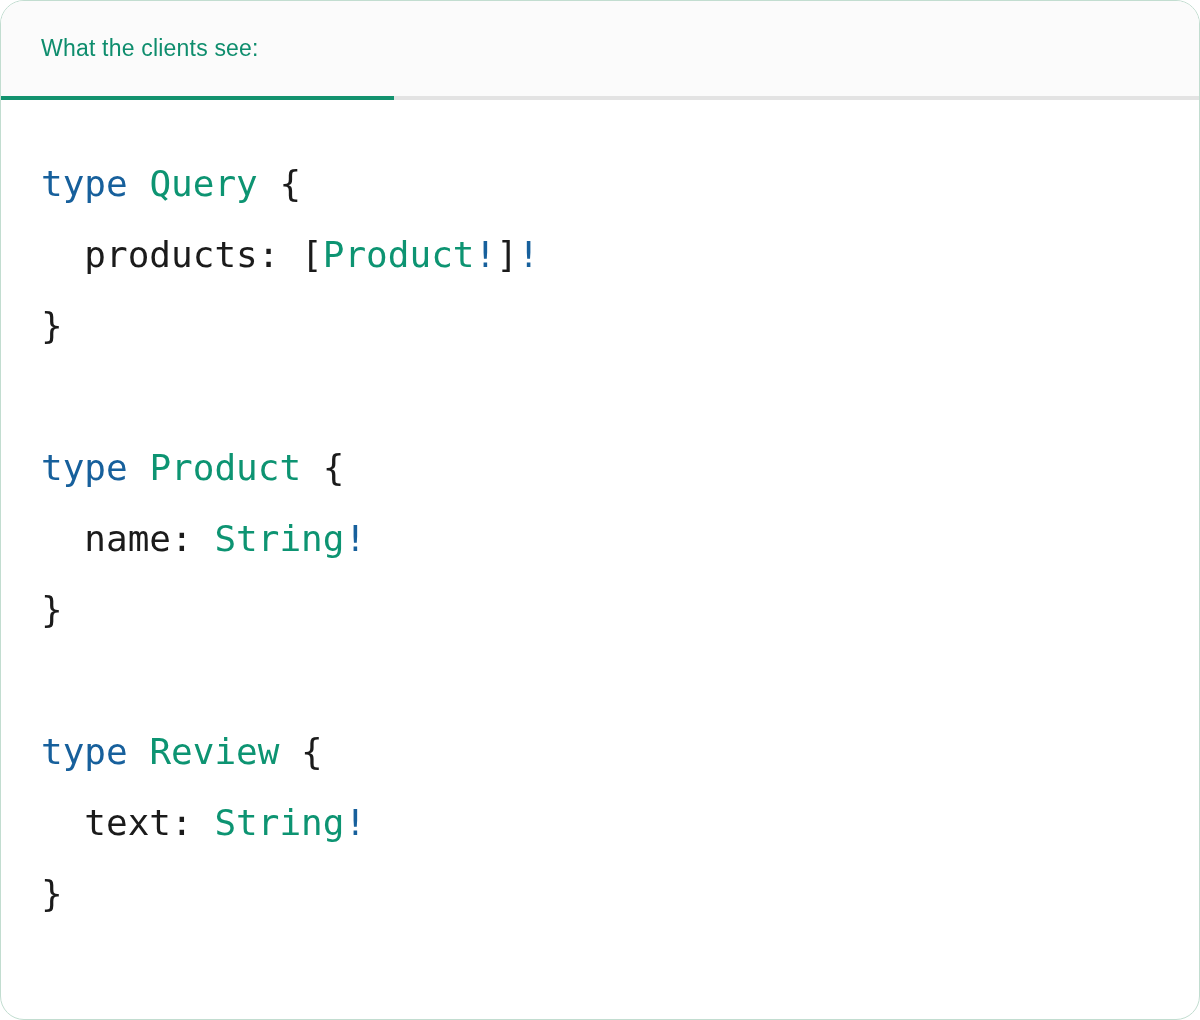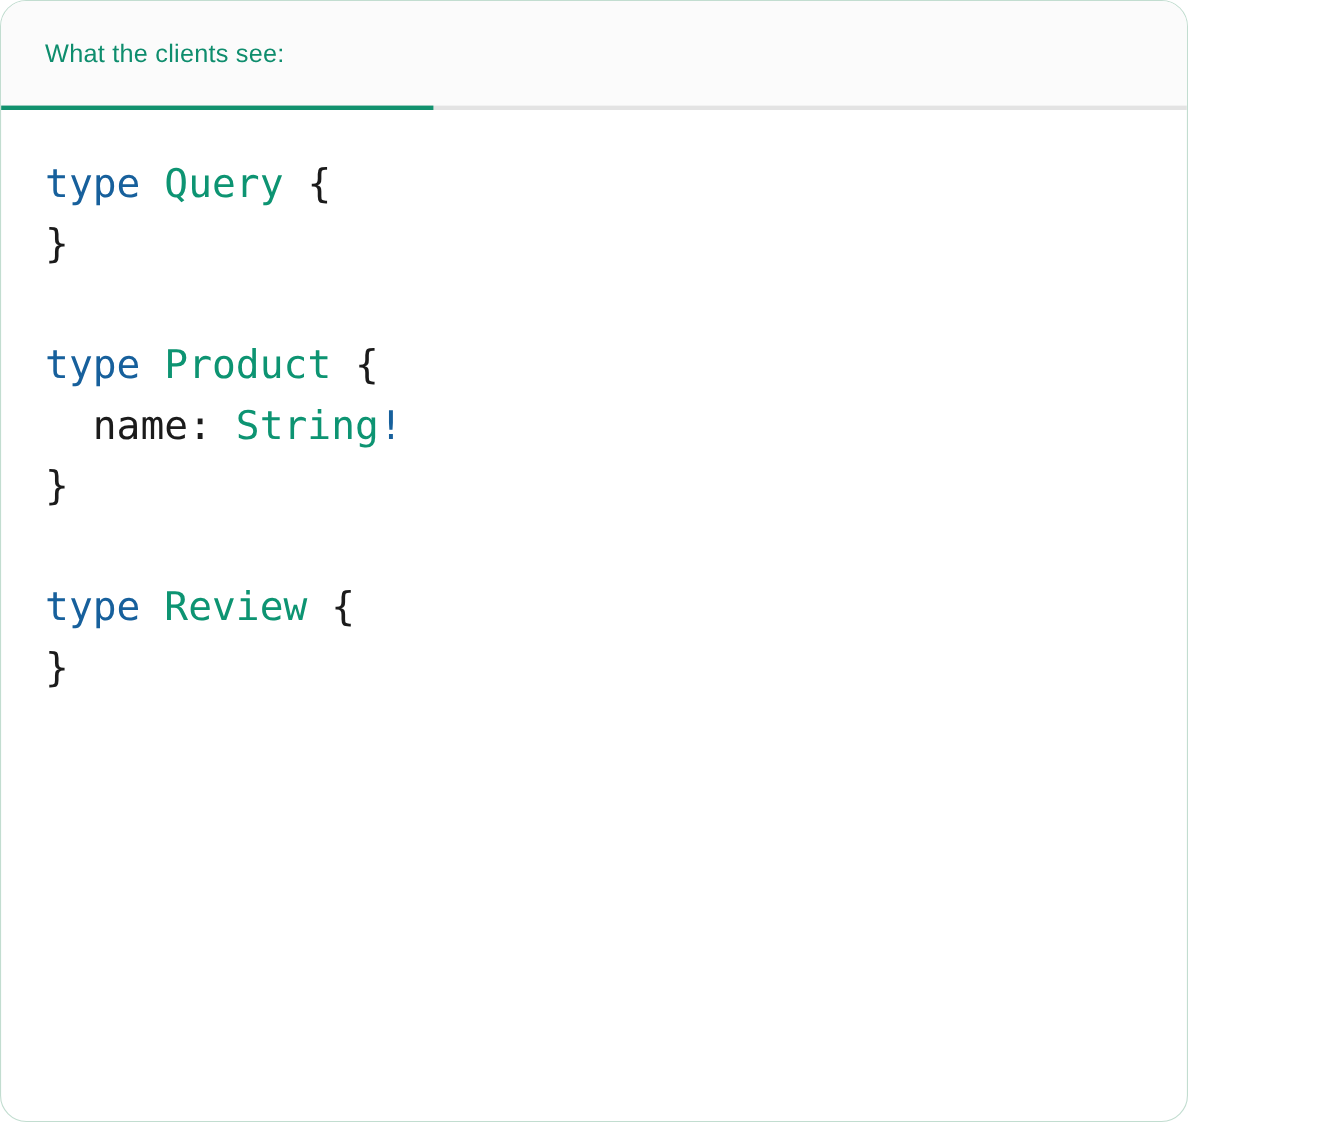--- a/index.html
+++ b/index.html
@@ -15,21 +15,21 @@
   }
   * { margin: 0; padding: 0; box-sizing: border-box; }
   html, body {
     width: 1200px;
     height: 1020px;
     background: #ffffff;
     font-family: "Liberation Sans", sans-serif;
   }
   .card {
     position: relative;
-    width: 1080px;
+    width: 1200px;
     height: 1020px;
     background: #ffffff;
     border: 1px solid var(--card-border);
     border-radius: 24px;
     overflow: hidden;
   }
   .card-header {
     height: 95px;
     background: var(--header-background);
     display: flex;
@@ -60,40 +60,43 @@
     padding: 40px 40px 0 40px;
     font-family: "DejaVu Sans Mono", monospace;
     font-size: 36px;
     font-weight: 500;
     color: var(--code-plain);
   }
   .code-line {
     height: 55px;
     line-height: 55px;
     white-space: pre;
+    margin-top: 16px;
   }
   .tok-plain    { color: var(--code-plain); }
   .tok-keyword  { color: var(--code-keyword); }
   .tok-typename { color: var(--code-typename); }
   .tok-bang     { color: var(--code-bang); }
 </style>
 </head>
 <body>
 
 <div class="card">
   <div class="card-header">
     <div class="tab-label">What the clients see:</div>
   </div>
   <div class="tab-underline-track">
     <div class="tab-underline-active"></div>
   </div>
   <div class="code-block">
       <div class="code-line"><span class="tok-keyword">type</span><span class="tok-plain"> </span><span class="tok-typename">Query</span><span class="tok-plain"> {</span></div>
+      <div class="code-line"><span class="tok-plain">  products: [</span><span class="tok-typename">Product</span><span class="tok-bang">!</span><span class="tok-plain">]</span><span class="tok-bang">!</span></div>
       <div class="code-line"><span class="tok-plain">}</span></div>
       <div class="code-line">&nbsp;</div>
       <div class="code-line"><span class="tok-keyword">type</span><span class="tok-plain"> </span><span class="tok-typename">Product</span><span class="tok-plain"> {</span></div>
       <div class="code-line"><span class="tok-plain">  name: </span><span class="tok-typename">String</span><span class="tok-bang">!</span></div>
       <div class="code-line"><span class="tok-plain">}</span></div>
       <div class="code-line">&nbsp;</div>
       <div class="code-line"><span class="tok-keyword">type</span><span class="tok-plain"> </span><span class="tok-typename">Review</span><span class="tok-plain"> {</span></div>
+      <div class="code-line"><span class="tok-plain">  text: </span><span class="tok-typename">String</span><span class="tok-bang">!</span></div>
       <div class="code-line"><span class="tok-plain">}</span></div>
     </div>
 </div>
 
 </body></html>

